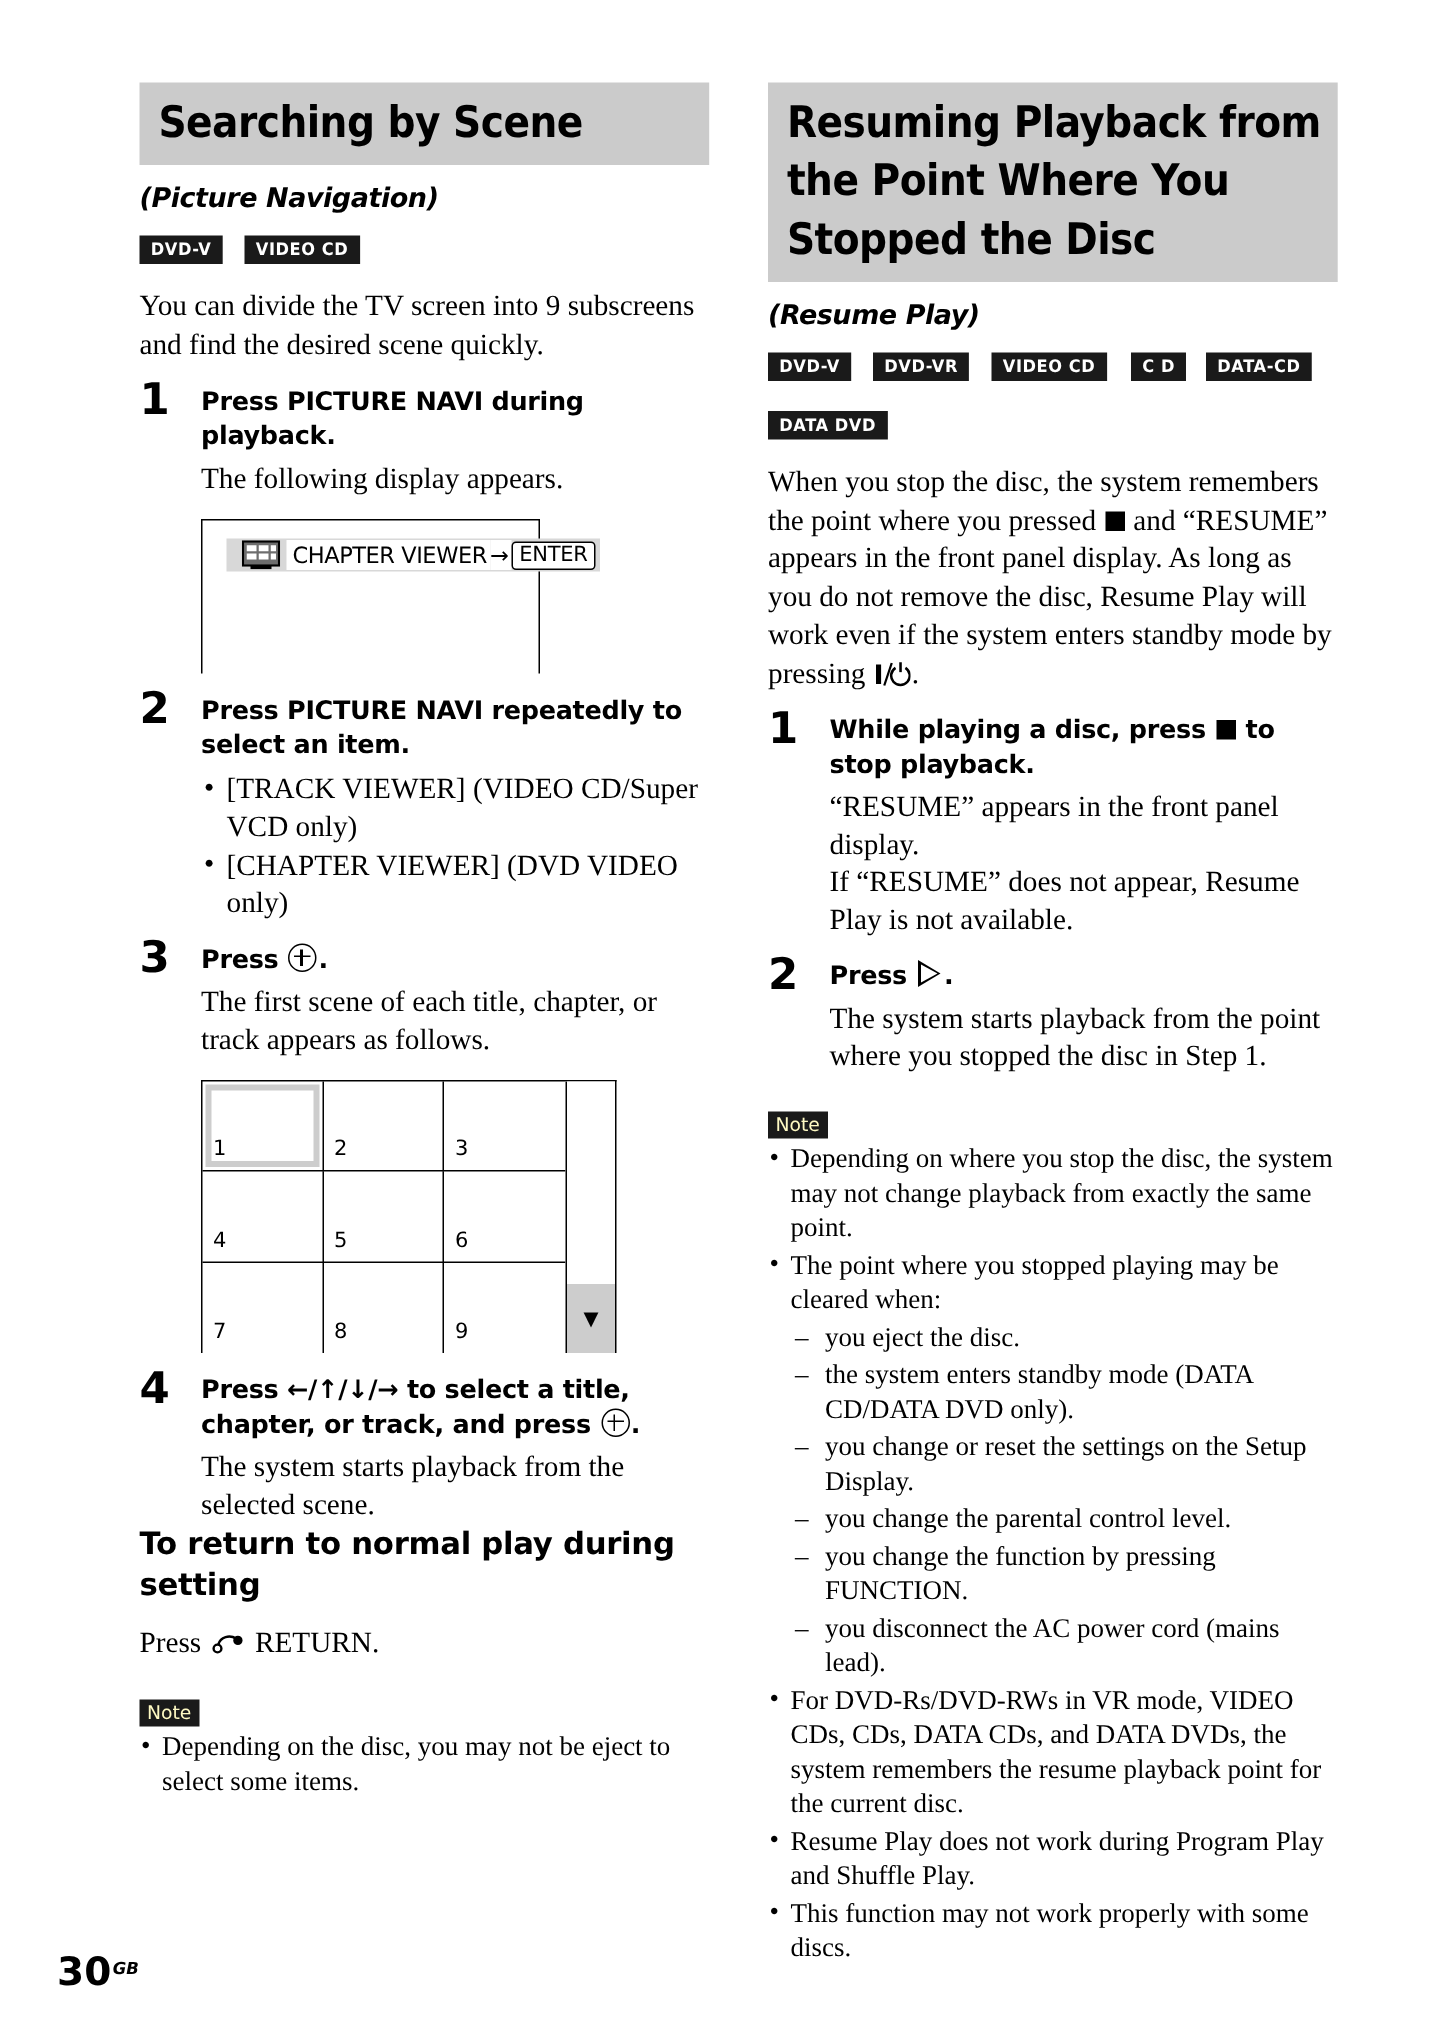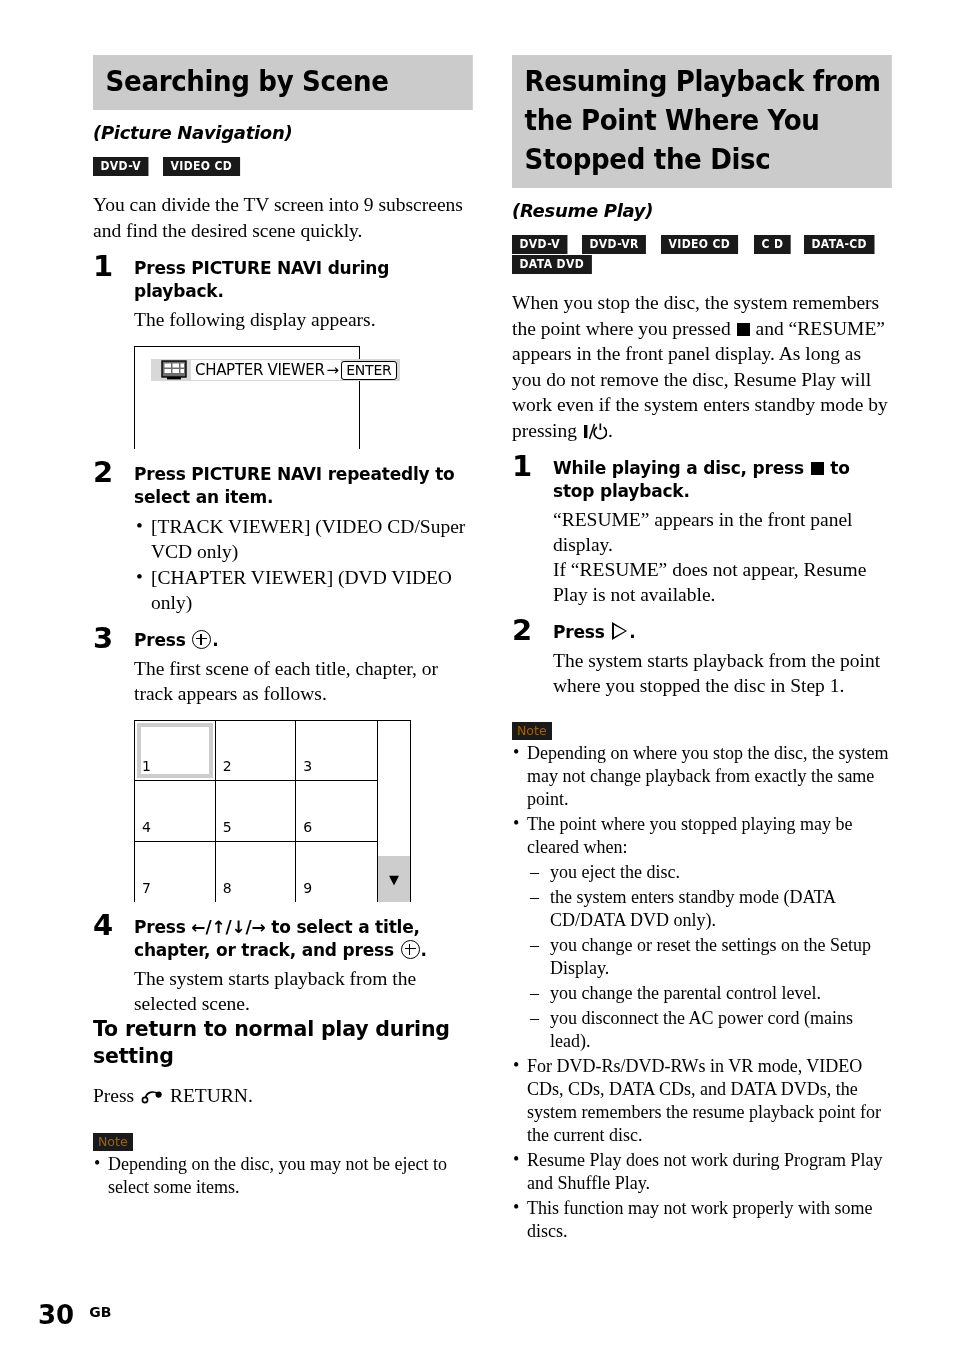--- a/index.html
+++ b/index.html
@@ -49,21 +49,21 @@
     font-size: 18px;
     margin-top: 12px;
     letter-spacing: -0.3px;
   }
 
   
   .badges {
     margin-top: 14px;
     display: flex;
     flex-wrap: wrap;
-    gap: 1px 11px;
+    gap: 20px 11px;
     max-width: 384px;
   }
   .badge {
     background: #1a1a1a;
     color: #ffffff;
     font-family: "DejaVu Sans", sans-serif;
     font-weight: bold;
     font-size: 11.5px;
     letter-spacing: 0.4px;
     padding: 3px 8px 4px;
@@ -134,21 +134,21 @@
     font-weight: bold;
     font-size: 20.5px;
     line-height: 27px;
     letter-spacing: -0.2px;
   }
 
   
   .note-tag {
     display: inline-block;
     background: #1a1a1a;
-    color: #a16207;
+    color: #fef9c3;
     font-family: "DejaVu Sans", sans-serif;
     font-size: 12.5px;
     line-height: 15px;
     padding: 1px 5px 2px;
     margin-top: 24px;
   }
   ul.note-list {
     margin: 2px 0 0 0;
     padding: 0;
     list-style: none;
@@ -361,24 +361,25 @@
   
   .folio {
     position: absolute;
     left: 38px;
     bottom: 22px;
     font-family: "DejaVu Sans", sans-serif;
     font-weight: bold;
     font-size: 26px;
   }
   .folio sup {
-    font-size: 14px;
+    font-size: 11px;
+    font-style: italic;
     font-weight: bold;
     vertical-align: 7px;
-    margin-left: 15px;
+    margin-left: 1px;
   }
 </style>
 </head>
 <body>
 
 <div class="page">
 
   <div class="col col-left">
 
     <div class="band-head">Searching by Scene</div>
@@ -556,20 +557,21 @@
       <li>
         <span>Depending on where you stop the disc, the system may not change playback from exactly the same point.</span>
       </li>
       <li>
         <span>The point where you stopped playing may be cleared when:</span>
         <ul class="sub-list">
           <li>you eject the disc.</li>
           <li>the system enters standby mode (DATA CD/DATA DVD only).</li>
           <li>you change or reset the settings on the Setup Display.</li>
           <li>you change the parental control level.</li>
+          <li>you change the function by pressing FUNCTION.</li>
           <li>you disconnect the AC power cord (mains lead).</li>
         </ul>
       </li>
       <li>
         <span>For DVD-Rs/DVD-RWs in VR mode, VIDEO CDs, CDs, DATA CDs, and DATA DVDs, the system remembers the resume playback point for the current disc.</span>
       </li>
       <li>
         <span>Resume Play does not work during Program Play and Shuffle Play.</span>
       </li>
       <li>

